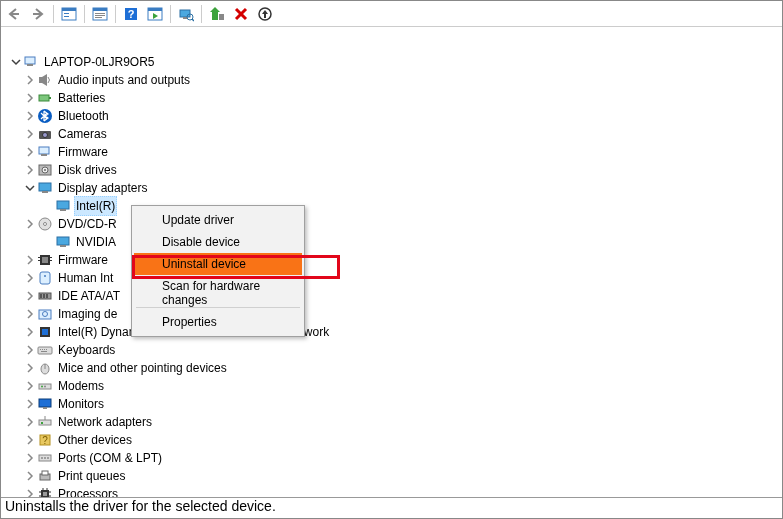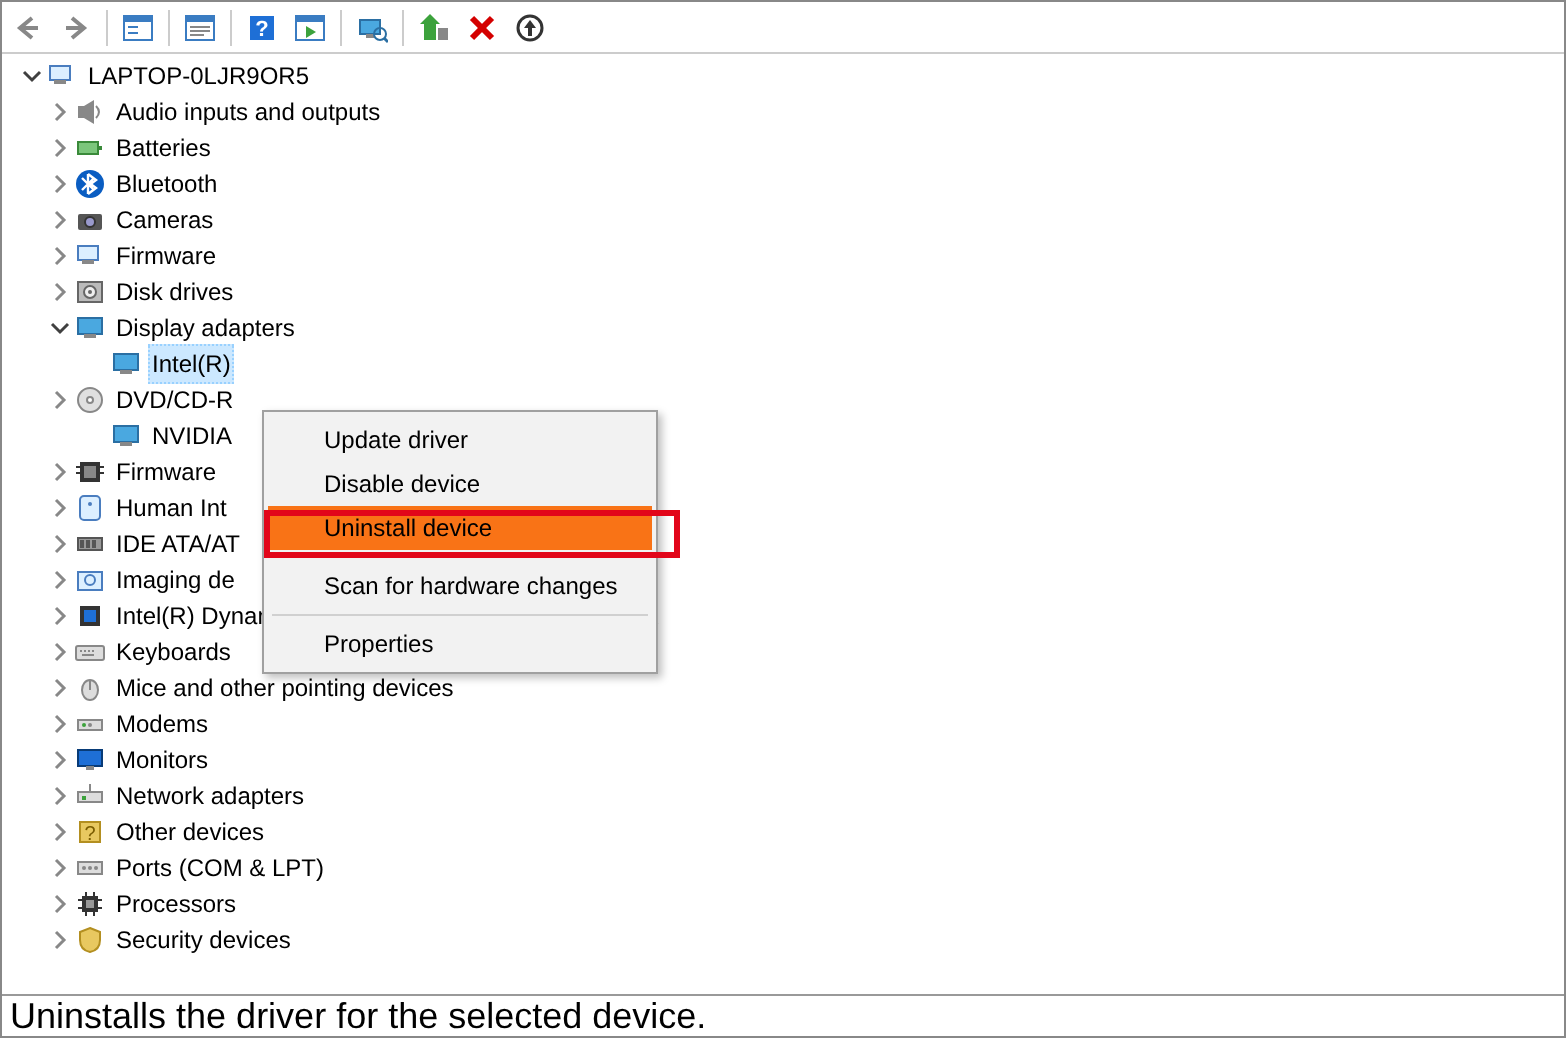--- a/index.html
+++ b/index.html
@@ -76,28 +76,28 @@
     align-items: center;
     justify-content: center;
     margin-right: 3px;
   }
   .label { padding: 0 2px; }
   .label.selected {
     background: #cce8ff;
     border: 1px dotted #99d1ff;
     padding: 0 1px;
   }
-  .indent0 { padding-left: 4px; }
+  .indent0 { padding-left: 4px; margin-top: 24px; }
   .indent1 { padding-left: 18px; }
   .indent2 { padding-left: 36px; }
   .context-menu {
     position: absolute;
     left: 130px;
     top: 178px;
-    width: 198px;
+    width: 174px;
     background: #f2f2f2;
     border: 1px solid #a0a0a0;
     box-shadow: 2px 2px 4px rgba(0,0,0,0.25);
     padding: 3px 2px;
     font-size: 12px;
   }
   .menu-item {
     padding: 4px 8px 4px 28px;
     height: 22px;
     display: flex;
@@ -121,21 +121,21 @@
     height: 24px;
     border: 3px solid #e2061a;
     pointer-events: none;
     z-index: 10;
   }
   .statusbar {
     height: 20px;
     display: flex;
     align-items: flex-start;
     padding: 0 4px;
-    font-size: 18px;
+    font-size: 14px;
     background: #fff;
   }
   svg { display:block; }
 </style>
 </head>
 <body>
 
 <div class="toolbar">
   <div class="tb-btn">
     <svg width="16" height="16">
@@ -537,20 +537,34 @@
         </div>
         <span class="icon">
           <svg width="16" height="16">
             <rect x="2" y="5" width="12" height="6" fill="#ddd" stroke="#888"></rect>
             <circle cx="5" cy="8" r="1" fill="#888"></circle>
             <circle cx="8" cy="8" r="1" fill="#888"></circle>
             <circle cx="11" cy="8" r="1" fill="#888"></circle>
           </svg>
         </span>
         <span class="label">Ports (COM &amp; LPT)</span>
+      </div>
+      <div class="node indent1">
+        <div class="arrow">
+          <svg width="10" height="10">
+            <path d="M3 1 L7 5 L3 9" fill="none" stroke="#888" stroke-width="1.5"></path>
+          </svg>
+        </div>
+        <span class="icon">
+          <svg width="16" height="16">
+            <rect x="3" y="6" width="10" height="6" fill="#bbb" stroke="#666"></rect>
+            <rect x="5" y="3" width="6" height="4" fill="#fff" stroke="#666"></rect>
+          </svg>
+        </span>
+        <span class="label">Print queues</span>
       </div>
       <div class="node indent1">
         <div class="arrow">
           <svg width="10" height="10">
             <path d="M3 1 L7 5 L3 9" fill="none" stroke="#888" stroke-width="1.5"></path>
           </svg>
         </div>
         <span class="icon">
           <svg width="16" height="16">
             <rect x="4" y="4" width="8" height="8" fill="#333"></rect>

